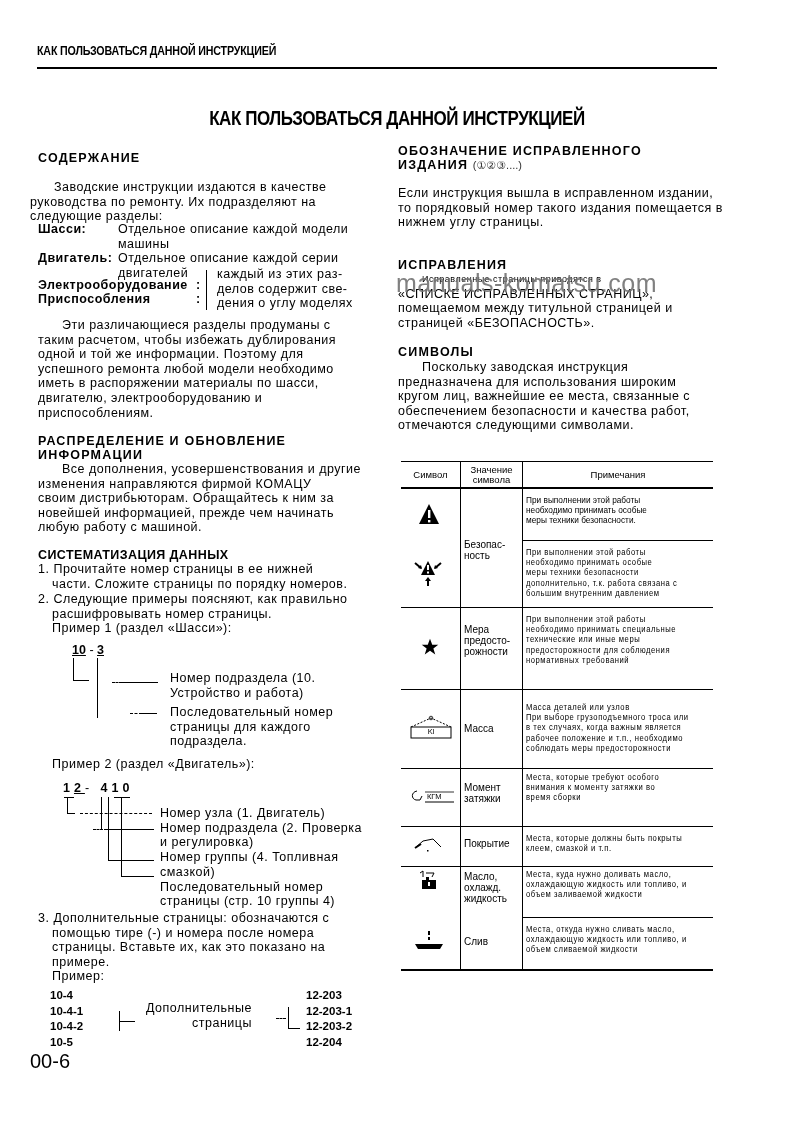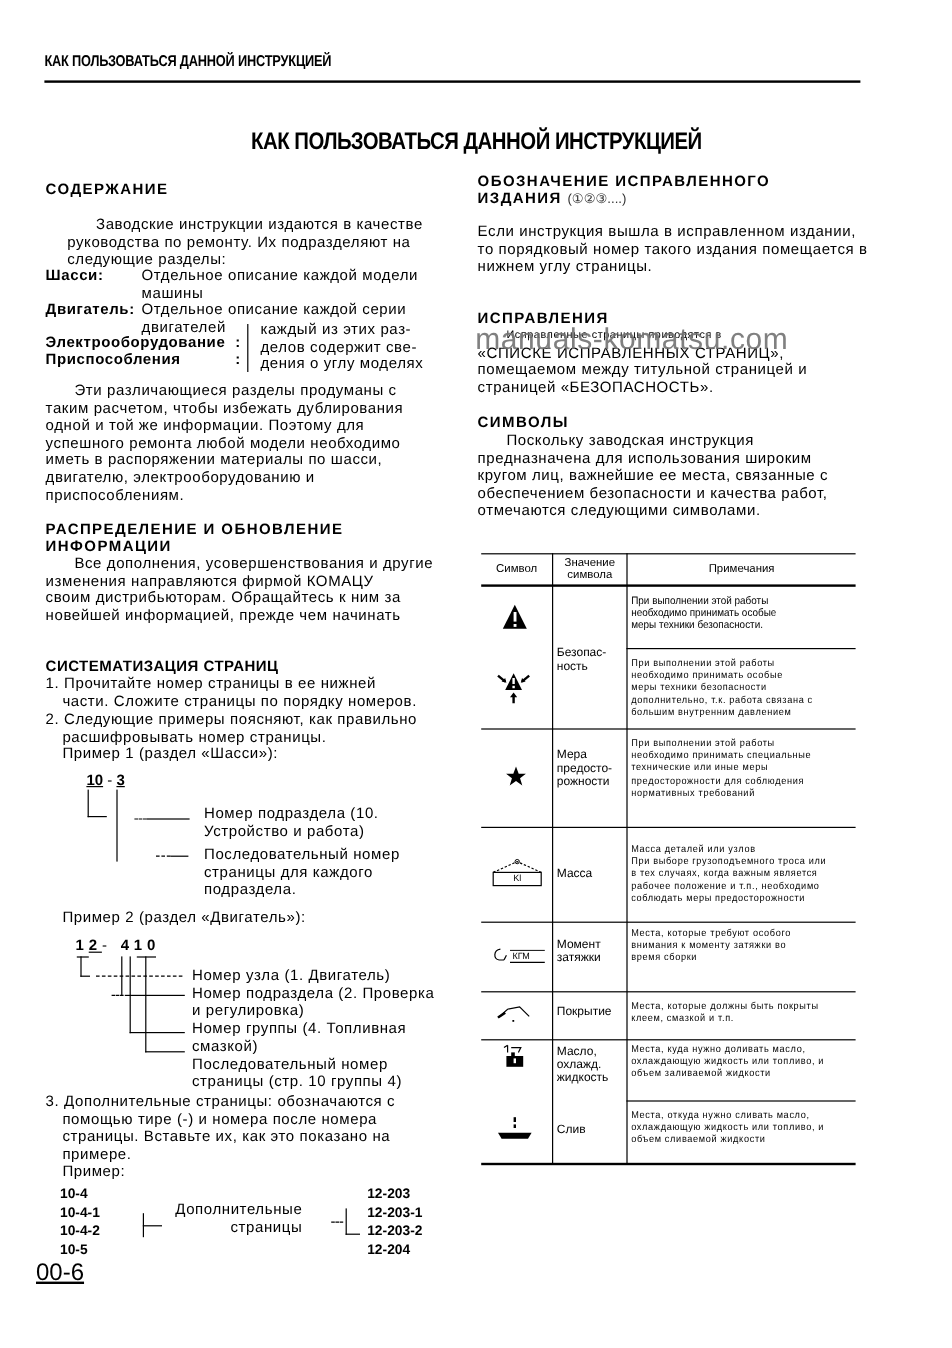--- a/index.html
+++ b/index.html
@@ -10,39 +10,39 @@
   .head-rule { left:37px; top:67px; width:680px; height:2px; background:#000; }
   .page-title { left:0; width:793px; top:107px; text-align:center; font-size:20px; font-weight:bold; letter-spacing:-0.5px; }
   .page-title span { display:inline-block; transform:scaleX(0.85); }
   .h { font-weight:bold; font-size:12.5px; letter-spacing:1.2px; line-height:14px; white-space:nowrap; }
   .p { font-size:12.5px; line-height:14.6px; letter-spacing:0.5px; white-space:nowrap; }
   .indent { display:inline-block; width:24px; }
   .b { font-weight:bold; }
   .code { font-weight:bold; font-size:12.5px; }
   .line { background:#000; position:absolute; }
   .dash { position:absolute; border-top:1px dashed #000; height:0; }
-  .page-num { left:30px; top:1050px; font-size:20px;text-decoration:underline; }
+  .page-num { left:30px; top:1050px; font-size:20px; }
   .watermark { left:396px; top:269px; font-size:25px; color:#737373; letter-spacing:0.5px; opacity:0.9; }
   
   .tbl { left:401px; top:461px; width:312px; height:509px; }
   .tbl .cell { position:absolute; overflow:hidden; }
   .tbl .hdr { font-size:9.5px; text-align:center; line-height:10px; }
   .tbl .note { font-size:8.3px; line-height:10.2px; letter-spacing:0.6px; white-space:nowrap; transform:scaleX(0.92); transform-origin:left top; }
   .tbl .meaning { font-size:10px; line-height:11px; }
   .ico { position:absolute; }
 </style>
 </head>
 <body>
 
 <div class="abs running-head">КАК ПОЛЬЗОВАТЬСЯ ДАННОЙ ИНСТРУКЦИЕЙ</div>
 <div class="abs head-rule"></div>
 <div class="abs page-title"><span>КАК ПОЛЬЗОВАТЬСЯ ДАННОЙ ИНСТРУКЦИЕЙ</span></div>
 
 <div class="abs h" style="left:38px;top:151px;">СОДЕРЖАНИЕ</div>
-<div class="abs p" style="left:56px;top:180px;">
+<div class="abs p" style="left:30px;top:180px;">
   <div><span class="indent"></span><span>Заводские инструкции издаются в качестве</span></div>
   <div>руководства по ремонту. Их подразделяют на</div>
   <div>следующие разделы:</div>
 </div>
 <div class="abs p b" style="left:38px;top:222px;">Шасси:</div>
 <div class="abs p" style="left:118px;top:222px;">
   <div>Отдельное описание каждой модели</div>
   <div>машины</div>
 </div>
 <div class="abs p b" style="left:38px;top:251px;">Двигатель:</div>
@@ -72,23 +72,24 @@
 
 <div class="abs h" style="left:38px;top:434px;">
   <div>РАСПРЕДЕЛЕНИЕ И ОБНОВЛЕНИЕ</div>
   <div>ИНФОРМАЦИИ</div>
 </div>
 <div class="abs p" style="left:38px;top:462px;">
   <div><span class="indent"></span><span>Все дополнения, усовершенствования и другие</span></div>
   <div>изменения направляются фирмой КОМАЦУ</div>
   <div>своим дистрибьюторам. Обращайтесь к ним за</div>
   <div>новейшей информацией, прежде чем начинать</div>
-</div>
-
-<div class="abs h" style="left:38px;top:548px;letter-spacing:0.4px;">СИСТЕМАТИЗАЦИЯ СТРАНИЦ</div>
+  <div>любую работу с машиной.</div>
+</div>
+
+<div class="abs h" style="left:38px;top:548px;letter-spacing:0.4px;">СИСТЕМАТИЗАЦИЯ ДАННЫХ</div>
 <div class="abs p" style="left:38px;top:562px;">
   <div>1. Прочитайте номер страницы в ее нижней</div>
   <div style="padding-left:14px;">части. Сложите страницы по порядку номеров.</div>
 </div>
 <div class="abs p" style="left:38px;top:592px;">
   <div>2. Следующие примеры поясняют, как правильно</div>
   <div style="padding-left:14px;">расшифровывать номер страницы.</div>
   <div style="padding-left:14px;">Пример 1 (раздел «Шасси»):</div>
 </div>
 

